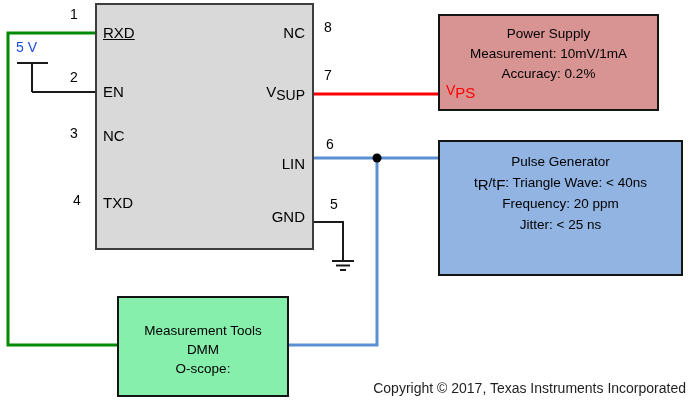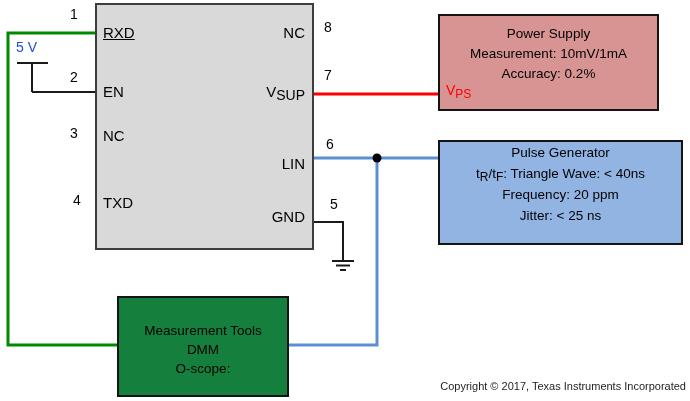--- a/index.html
+++ b/index.html
@@ -57,47 +57,47 @@
   }
   .box-power {
     left: 438px; top: 14px;
     width: 221px; height: 97px;
     background: #d89492;
     padding-top: 8px;
     line-height: 20px;
   }
   .box-pulse {
     left: 438px; top: 140px;
-    width: 245px; height: 105px;
+    width: 245px; height: 136px;
     background: #92b4e3;
-    padding-top: 0;
+    padding-top: 9px;
     line-height: 21px;
   }
   .box-measure {
     left: 117px; top: 296px;
     width: 172px; height: 101px;
-    background: #15803d;
+    background: #86efac;
     padding-top: 23px;
     line-height: 19px;
   }
-  sub.small-sub { font-size: 12px; vertical-align: -3px; line-height: 0; }
+  sub.small-sub { font-size: 15px; vertical-align: -3px; line-height: 0; }
 
   .vps-label {
     position: absolute;
     left: 446px; top: 83px;
     font-size: 14px;
     color: #ff0000;
     line-height: 15px;
     white-space: nowrap;
   }
 
   .copyright {
     position: absolute;
     right: 4px; top: 380px;
-    font-size: 11px;
+    font-size: 14px;
     color: #1f1f1f;
     white-space: nowrap;
   }
 </style>
 </head>
 <body>
 
 <div class="stage">
 
   <svg class="wire-layer" width="690" height="401" viewBox="0 0 690 401">

